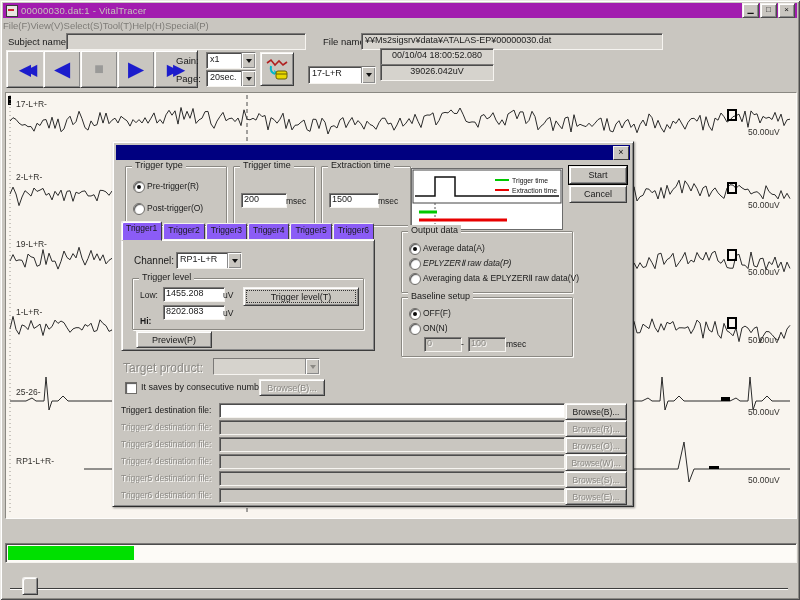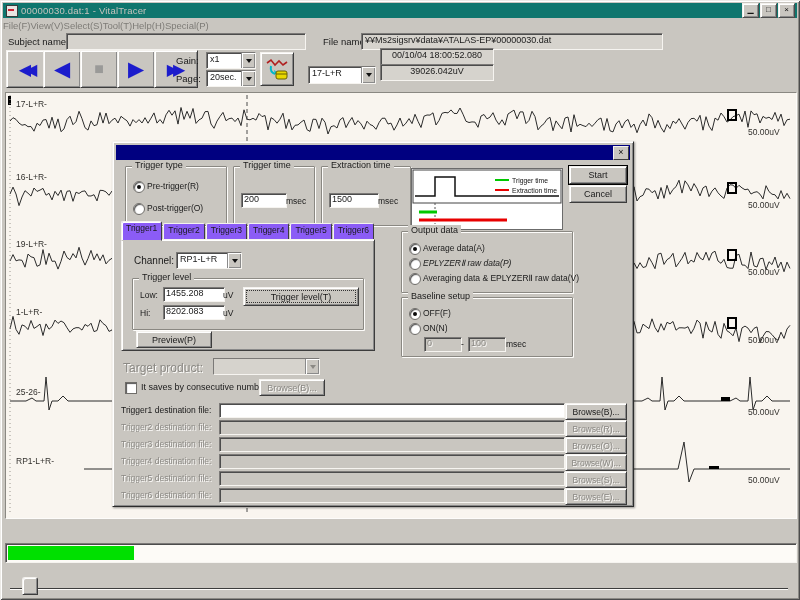--- a/index.html
+++ b/index.html
@@ -1,21 +1,21 @@
 <!DOCTYPE html>
 <html><head>
 <meta charset="utf-8">
 <style>
   html,body{margin:0;padding:0;}
   body{width:800px;height:600px;background:#c9c6c0;font-family:"Liberation Sans",sans-serif;
        font-size:10px;color:#1a1a1a;position:relative;overflow:hidden;}
   .frame{position:absolute;inset:0;pointer-events:none;z-index:60;
      box-shadow:inset 1px 1px 0 #eceae6, inset -1px -1px 0 #4c4c4c, inset 2px 2px 0 #fff, inset -2px -2px 0 #8d8b86;}
   
-  .titlebar{position:absolute;left:3px;top:3px;right:3px;height:15px;background:#0f766e;
+  .titlebar{position:absolute;left:3px;top:3px;right:3px;height:15px;background:#a21caf;
      display:flex;align-items:center;padding:0 2px;}
   .title-icon{width:10px;height:10px;background:#e8e6e2;border:1px solid #3a3a3a;margin:0 3px 0 1px;position:relative;}
   .title-icon::after{content:"";position:absolute;left:1px;top:3px;width:6px;height:2px;background:#c23;}
   .title-text{color:#c6c3bd;font-size:9.5px;letter-spacing:.2px;flex:1;white-space:nowrap;overflow:hidden;}
   .tbtn{width:15px;height:13px;margin-left:1px;font-size:8px;line-height:11px;text-align:center;color:#111;
      background:#c9c6c0;border:1px solid;border-color:#f4f2ee #4c4c4c #4c4c4c #f4f2ee;box-shadow:inset 1px 1px 0 #fff, inset -1px -1px 0 #8a8a8a;}
   .menubar{position:absolute;left:3px;top:18px;right:3px;height:14px;display:flex;align-items:center;}
   .menu-item{padding:0 0;color:#7e7c77;font-size:9.5px;}
   .hdr-row{position:absolute;left:3px;top:32px;right:3px;height:17px;}
   .lbl{position:absolute;font-size:9.5px;color:#1a1a1a;white-space:nowrap;}
@@ -165,21 +165,21 @@
       <rect x="722" y="225" width="8" height="10" fill="none" stroke="#000" stroke-width="2"></rect>
       <path d="M4 308 L20 308 L26 305 L30 308 L38 308 L40 284 L43 317 L46 308 L52 308 L57 303 L62 308 L108 308 L114 305 L118 308 L126 308 L128 284 L131 317 L134 308 L140 308 L145 303 L150 308 L196 308 L202 305 L206 308 L214 308 L216 284 L219 317 L222 308 L228 308 L233 303 L238 308 L284 308 L290 305 L294 308 L302 308 L304 284 L307 317 L310 308 L316 308 L321 303 L326 308 L372 308 L378 305 L382 308 L390 308 L392 284 L395 317 L398 308 L404 308 L409 303 L414 308 L460 308 L466 305 L470 308 L478 308 L480 284 L483 317 L486 308 L492 308 L497 303 L502 308 L548 308 L554 305 L558 308 L566 308 L568 284 L571 317 L574 308 L580 308 L585 303 L590 308 L636 308 L642 305 L646 308 L654 308 L656 284 L659 317 L662 308 L668 308 L673 303 L678 308 L724 308 L730 305 L734 308 L742 308 L744 284 L747 317 L750 308 L756 308 L761 303 L766 308 L784 308" fill="none" stroke="#2b2b2b" stroke-width="1"></path>
       <rect x="715" y="304" width="9" height="4" fill="#000"></rect>
       <path d="M78 376 L672 376 L678 349 L683 389 L688 376 L784 376" fill="none" stroke="#2b2b2b" stroke-width="1"></path>
       <rect x="703" y="373" width="10" height="3" fill="#000"></rect>
       <line x1="241" y1="2" x2="241" y2="421" stroke="#4a4a4a" stroke-dasharray="4 3"></line>
       <rect x="2" y="3" width="3" height="9" fill="#000"></rect>
       <line x1="4" y1="2" x2="4" y2="421" stroke="#9a968e" stroke-dasharray="1 3"></line>
     </svg>
   <span class="chlabel" style="top:6px;">17-L+R-</span>
-  <span class="chlabel" style="top:79px;">16-L+R-</span>
+  <span class="chlabel" style="top:79px;">2-L+R-</span>
   <span class="chlabel" style="top:146px;">19-L+R-</span>
   <span class="chlabel" style="top:214px;">1-L+R-</span>
   <span class="chlabel" style="top:294px;">25-26-</span>
   <span class="chlabel" style="top:363px;">RP1-L+R-</span>
   <span class="chscale" style="top:34px;">50.00uV</span>
   <span class="chscale" style="top:107px;">50.00uV</span>
   <span class="chscale" style="top:174px;">50.00uV</span>
   <span class="chscale" style="top:242px;">50.00uV</span>
   <span class="chscale" style="top:314px;">50.00uV</span>
   <span class="chscale" style="top:382px;">50.00uV</span>
@@ -241,21 +241,21 @@
       <span class="ctext">RP1-L+R</span>
       <span class="cbtn">
           <span class="arrow-down"></span>
         </span>
     </div>
     <div class="group" style="left:10px;top:38px;width:230px;height:50px;">
       <span class="glabel">Trigger level</span>
       <span class="rlabel" style="left:7px;top:11px;">Low:</span>
       <div class="inp" style="left:30px;top:8px;width:56px;height:13px;">1455.208</div>
       <span class="rlabel" style="left:90px;top:11px;">uV</span>
-      <span class="rlabel" style="left:7px;top:29px;">Hi:</span>
+      <span class="rlabel" style="left:7px;top:37px;font-weight:bold;">Hi:</span>
       <div class="inp" style="left:30px;top:26px;width:56px;height:13px;">8202.083</div>
       <span class="rlabel" style="left:90px;top:29px;">uV</span>
       <div class="btn focusdot" style="left:110px;top:8px;width:114px;height:17px;">Trigger level(T)</div>
     </div>
     <div class="btn" style="left:14px;top:91px;width:74px;height:15px;">Preview(P)</div>
   </div>
 
   <div class="group" style="left:288px;top:89px;width:170px;height:60px;">
     <span class="glabel">Output data</span>
     <span class="radio checked" style="left:7px;top:11px;"></span>

